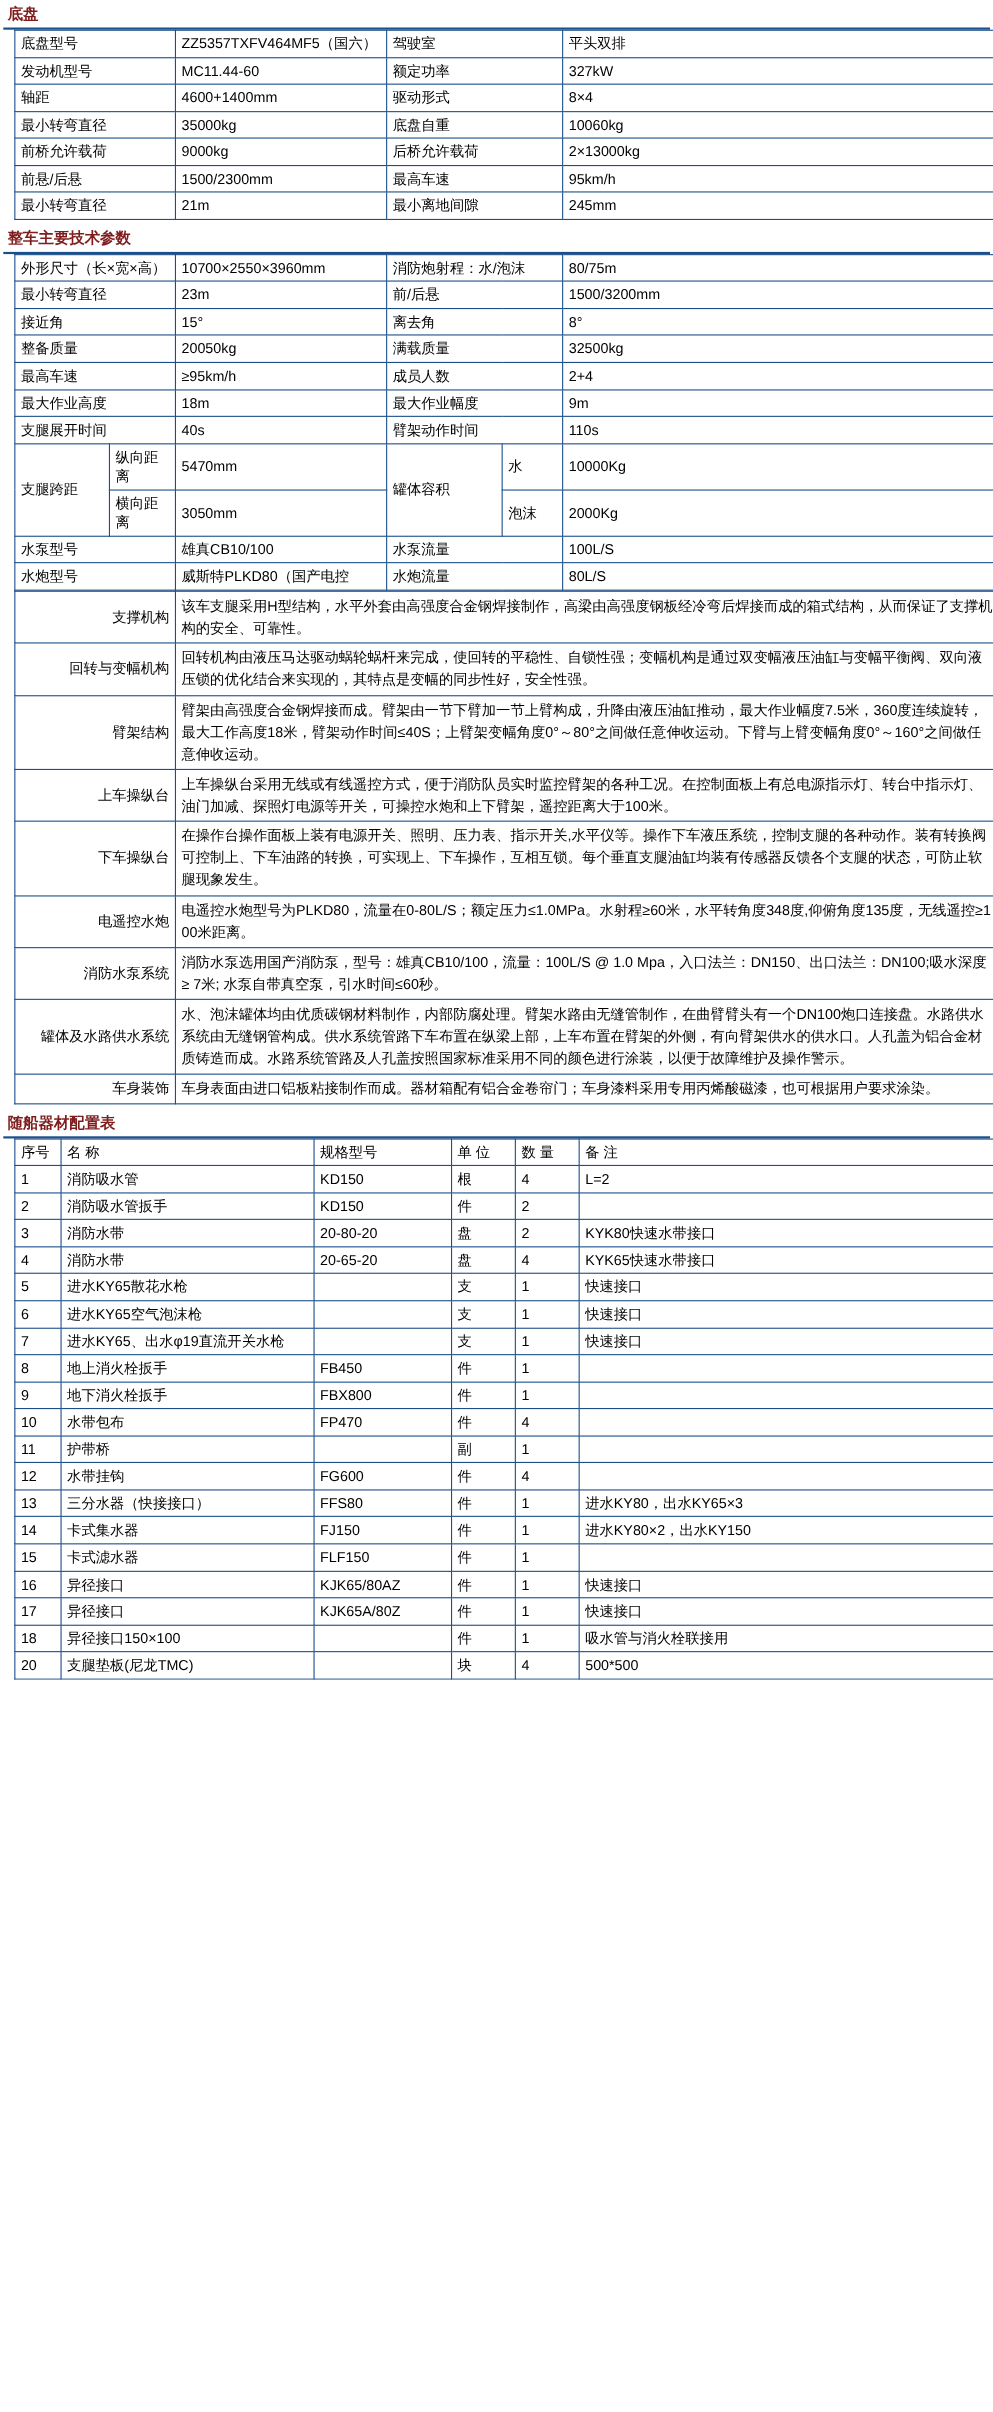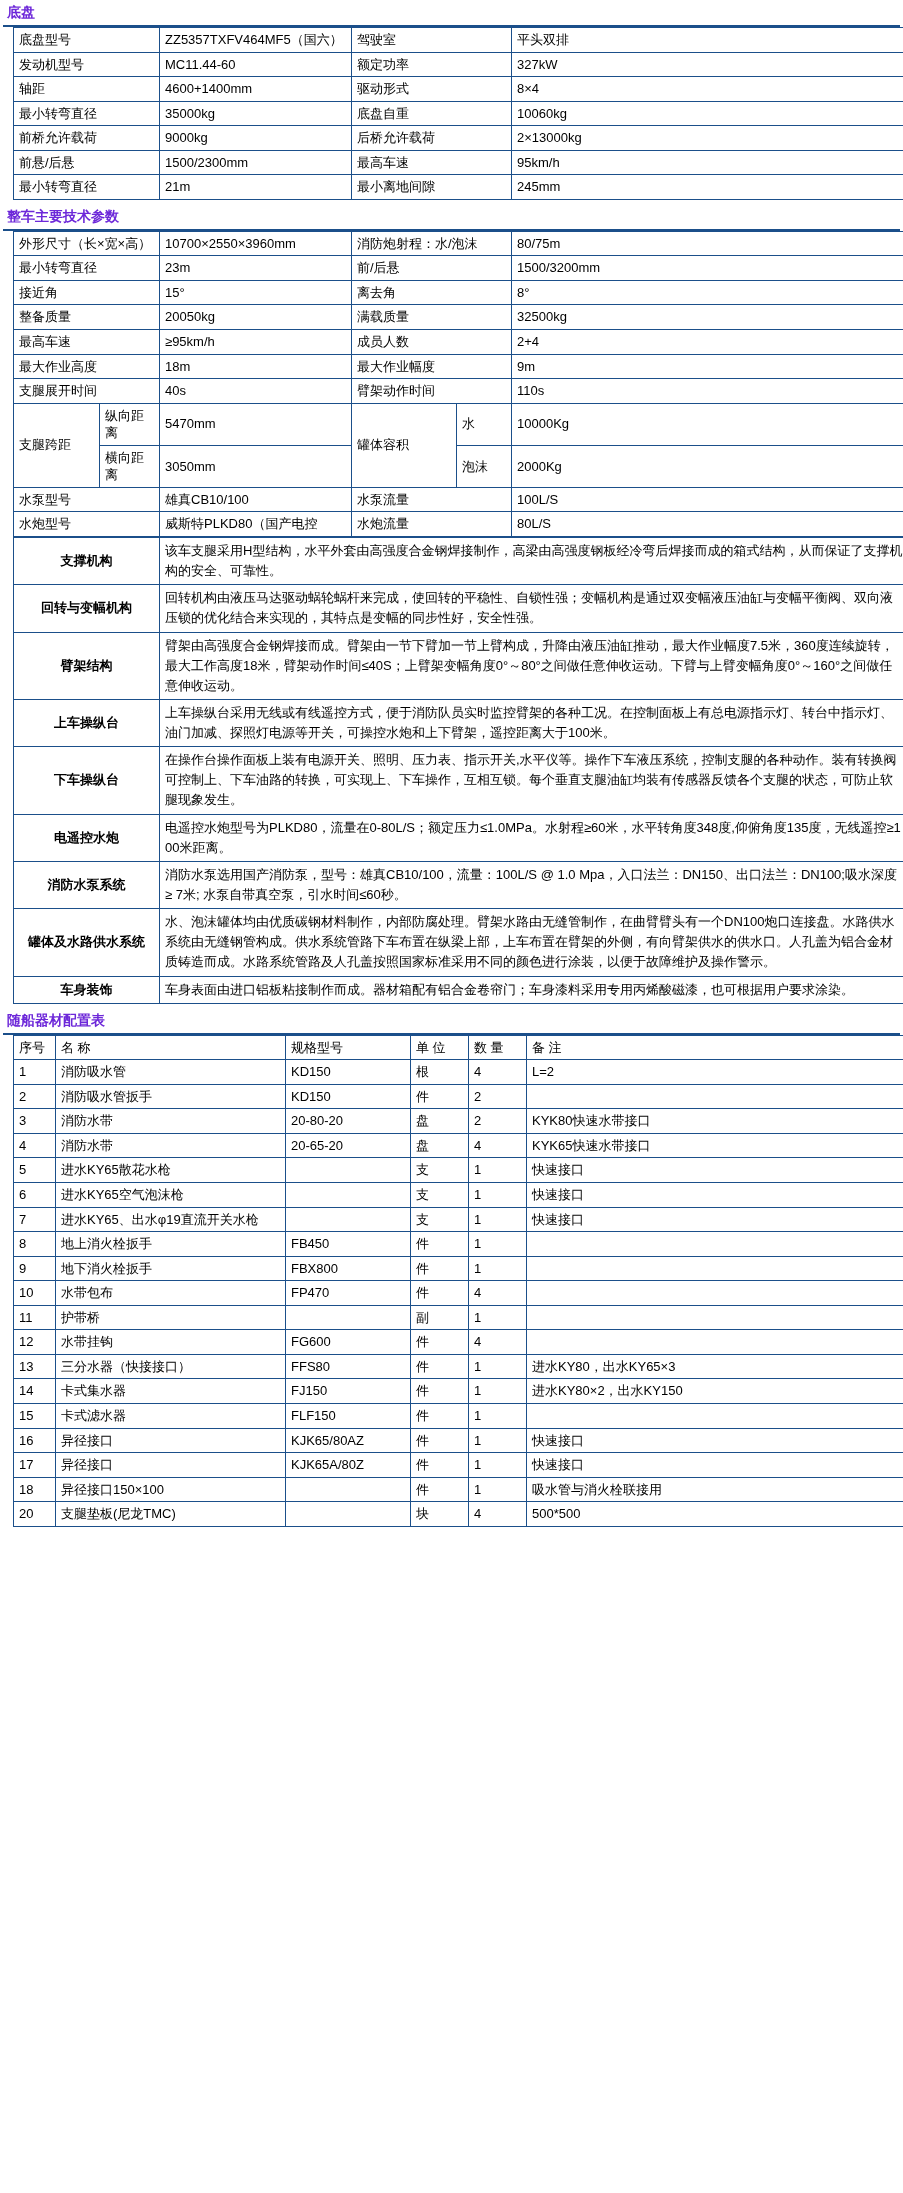--- a/index.html
+++ b/index.html
@@ -15,29 +15,29 @@
     border:1px solid #1b4f8a;
     font-size:13px;
     padding:3px 5px;
     vertical-align:middle;
     line-height:1.35;
     word-break:break-all;
   }
   .sec-title{
     font-weight:bold;
     font-size:14px;
-    color:#6d28d9;
+    color:#7f1d1d;
     padding:4px 4px 3px 4px;
     border-bottom:2px solid #1b4f8a;
     margin:0 3px 0 3px;
   }
   .lbl{background:#fff;}
   .spacer{height:4px;}
   .desc td{line-height:1.55;}
-  .namecell{font-weight:bold;text-align:center;}
+  .namecell{font-weight:normal;text-align:right;}
 </style>
 </head>
 <body>
 
 <div class="page">
 
   <div class="sec-title">底盘</div>
   <table>
     <colgroup>
       <col style="width:146px">

